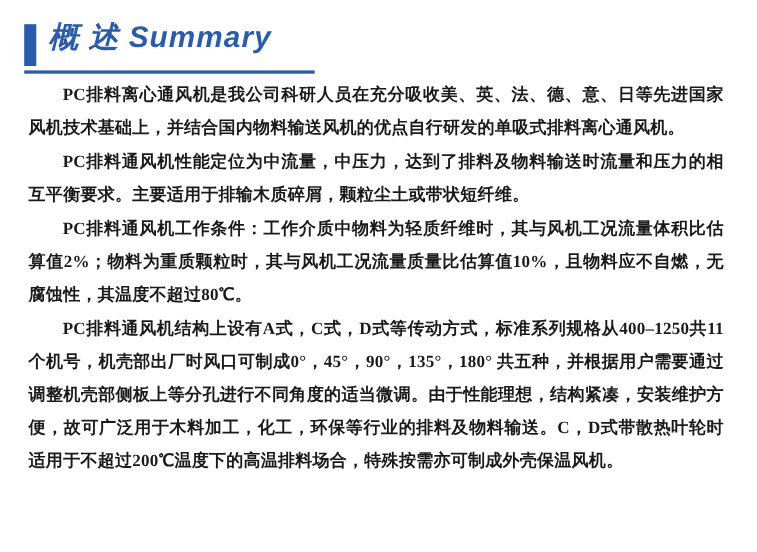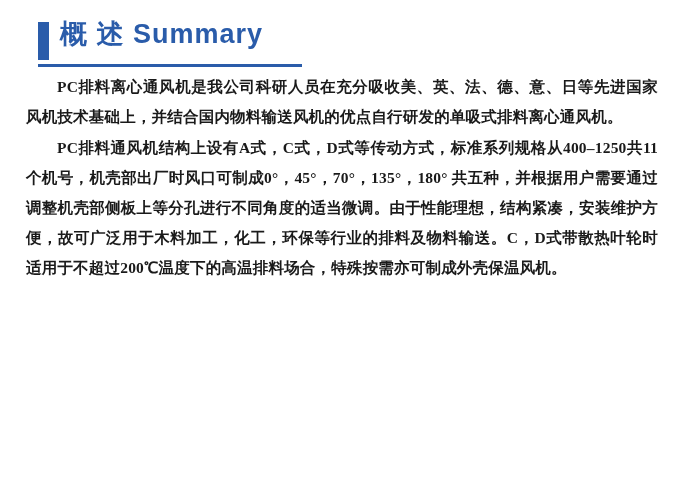--- a/index.html
+++ b/index.html
@@ -15,23 +15,24 @@
   }
   .page {
     position: relative;
     width: 688px;
     height: 502px;
     box-sizing: border-box;
     background: #ffffff;
   }
   .title-block {
     position: relative;
-    margin: 14px 0 0 16px;
+    margin: 14px 0 0 0;
     padding: 0 0 0 44px;
     height: 54px;
+    font-style: italic;
   }
   .title-bar {
     position: absolute;
     left: 22px;
     top: 8px;
     width: 11px;
     height: 38px;
     background: #2a5caa;
   }
   .title-text {
@@ -72,16 +73,18 @@
 <div class="page">
 
   <div class="title-block">
     <div class="title-bar"></div>
     <div class="title-text">概 述 Summary</div>
     <div class="title-underline"></div>
   </div>
 
   <div class="body-text">
     <p class="para">PC排料离心通风机是我公司科研人员在充分吸收美、英、法、德、意、日等先进国家风机技术基础上，并结合国内物料输送风机的优点自行研发的单吸式排料离心通风机。</p>
-    <p class="para">PC排料通风机结构上设有A式，C式，D式等传动方式，标准系列规格从400–1250共11个机号，机壳部出厂时风口可制成0°，45°，70°，135°，180° 共五种，并根据用户需要通过调整机壳部侧板上等分孔进行不同角度的适当微调。由于性能理想，结构紧凑，安装维护方便，故可广泛用于木料加工，化工，环保等行业的排料及物料输送。C，D式带散热叶轮时适用于不超过200℃温度下的高温排料场合，特殊按需亦可制成外壳保温风机。</p>
+    <p class="para">PC排料通风机性能定位为中流量，中压力，达到了排料及物料输送时流量和压力的相互平衡要求。主要适用于排输木质碎屑，颗粒尘土或带状短纤维。</p>
+    <p class="para">PC排料通风机工作条件：工作介质中物料为轻质纤维时，其与风机工况流量体积比估算值2%；物料为重质颗粒时，其与风机工况流量质量比估算值10%，且物料应不自燃，无腐蚀性，其温度不超过80℃。</p>
+    <p class="para">PC排料通风机结构上设有A式，C式，D式等传动方式，标准系列规格从400–1250共11个机号，机壳部出厂时风口可制成0°，45°，90°，135°，180° 共五种，并根据用户需要通过调整机壳部侧板上等分孔进行不同角度的适当微调。由于性能理想，结构紧凑，安装维护方便，故可广泛用于木料加工，化工，环保等行业的排料及物料输送。C，D式带散热叶轮时适用于不超过200℃温度下的高温排料场合，特殊按需亦可制成外壳保温风机。</p>
   </div>
 
 </div>
 
 </body></html>

